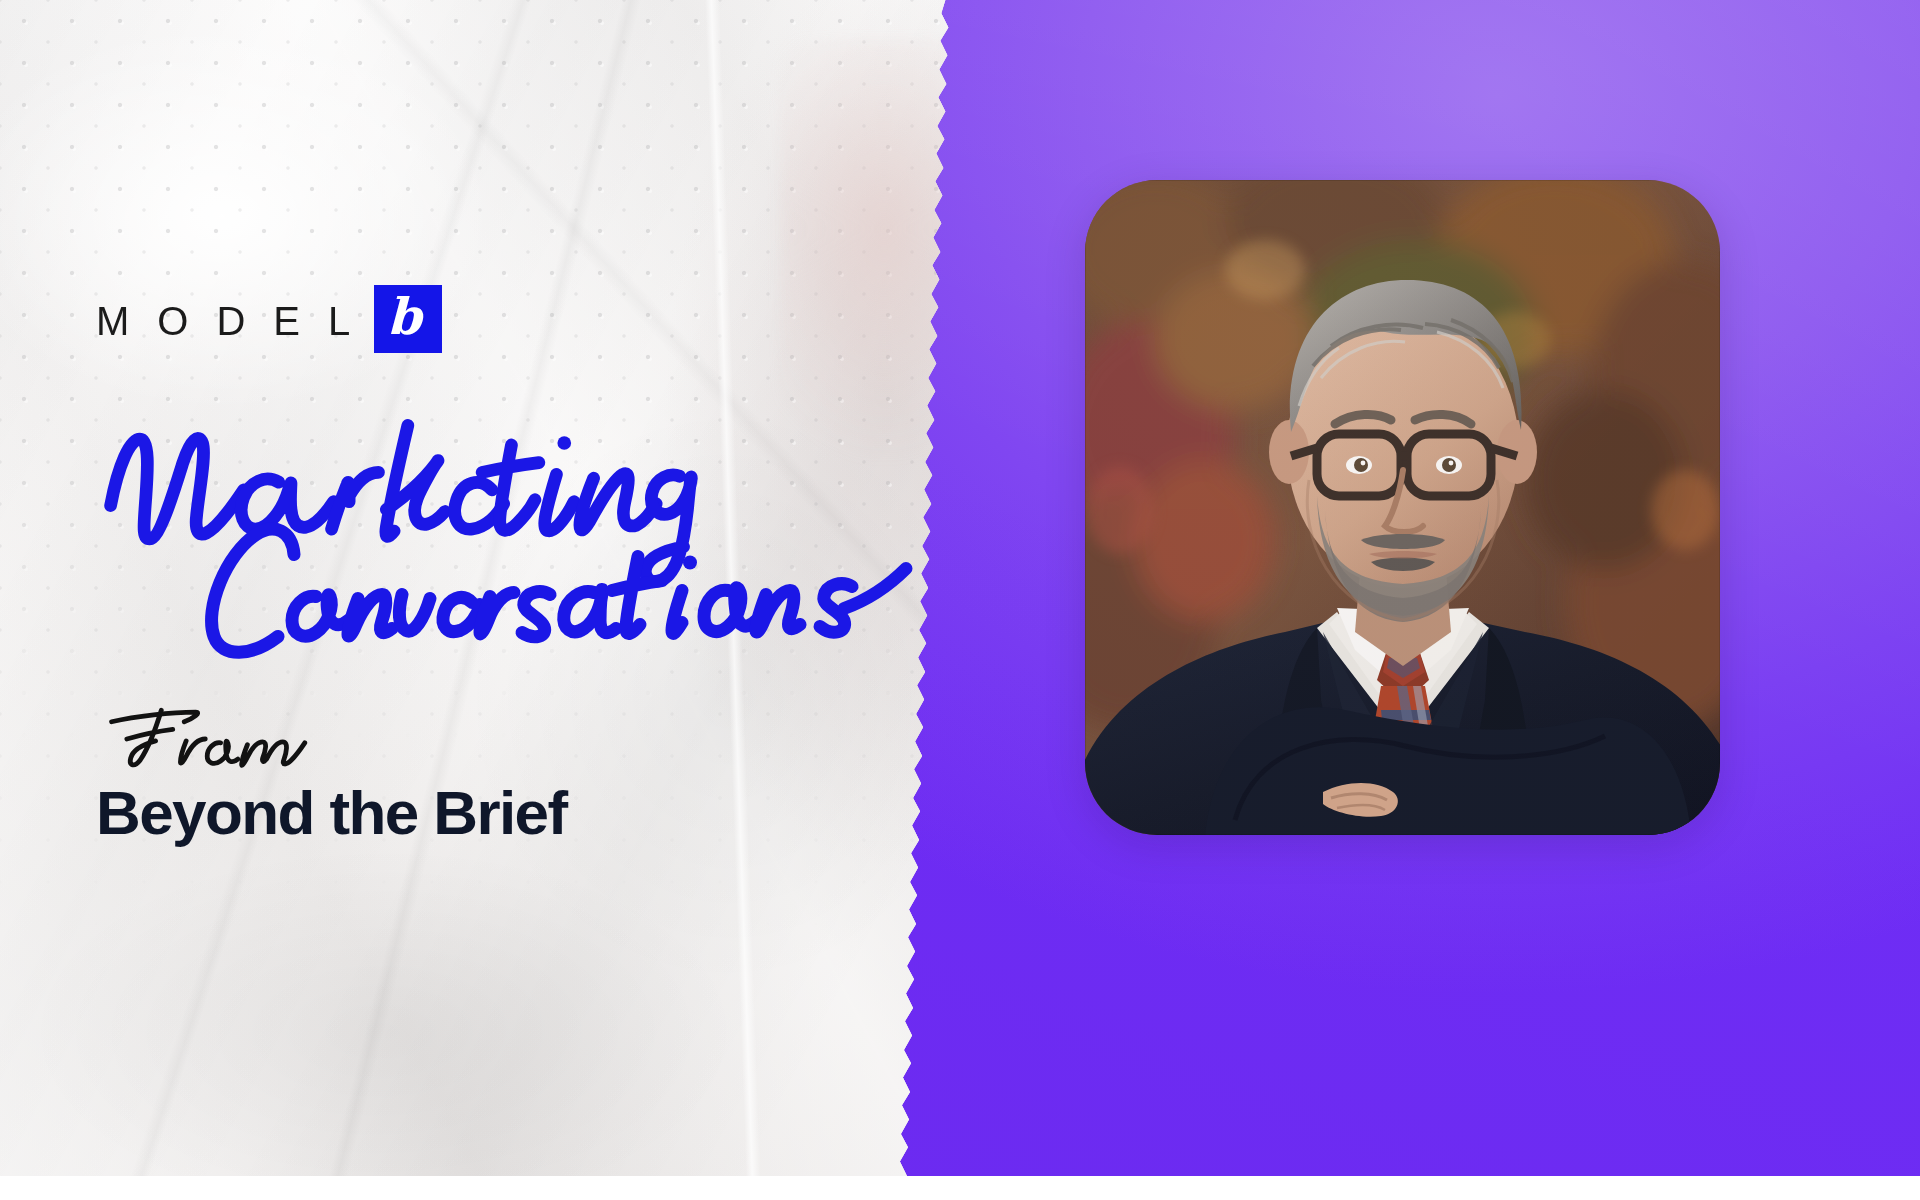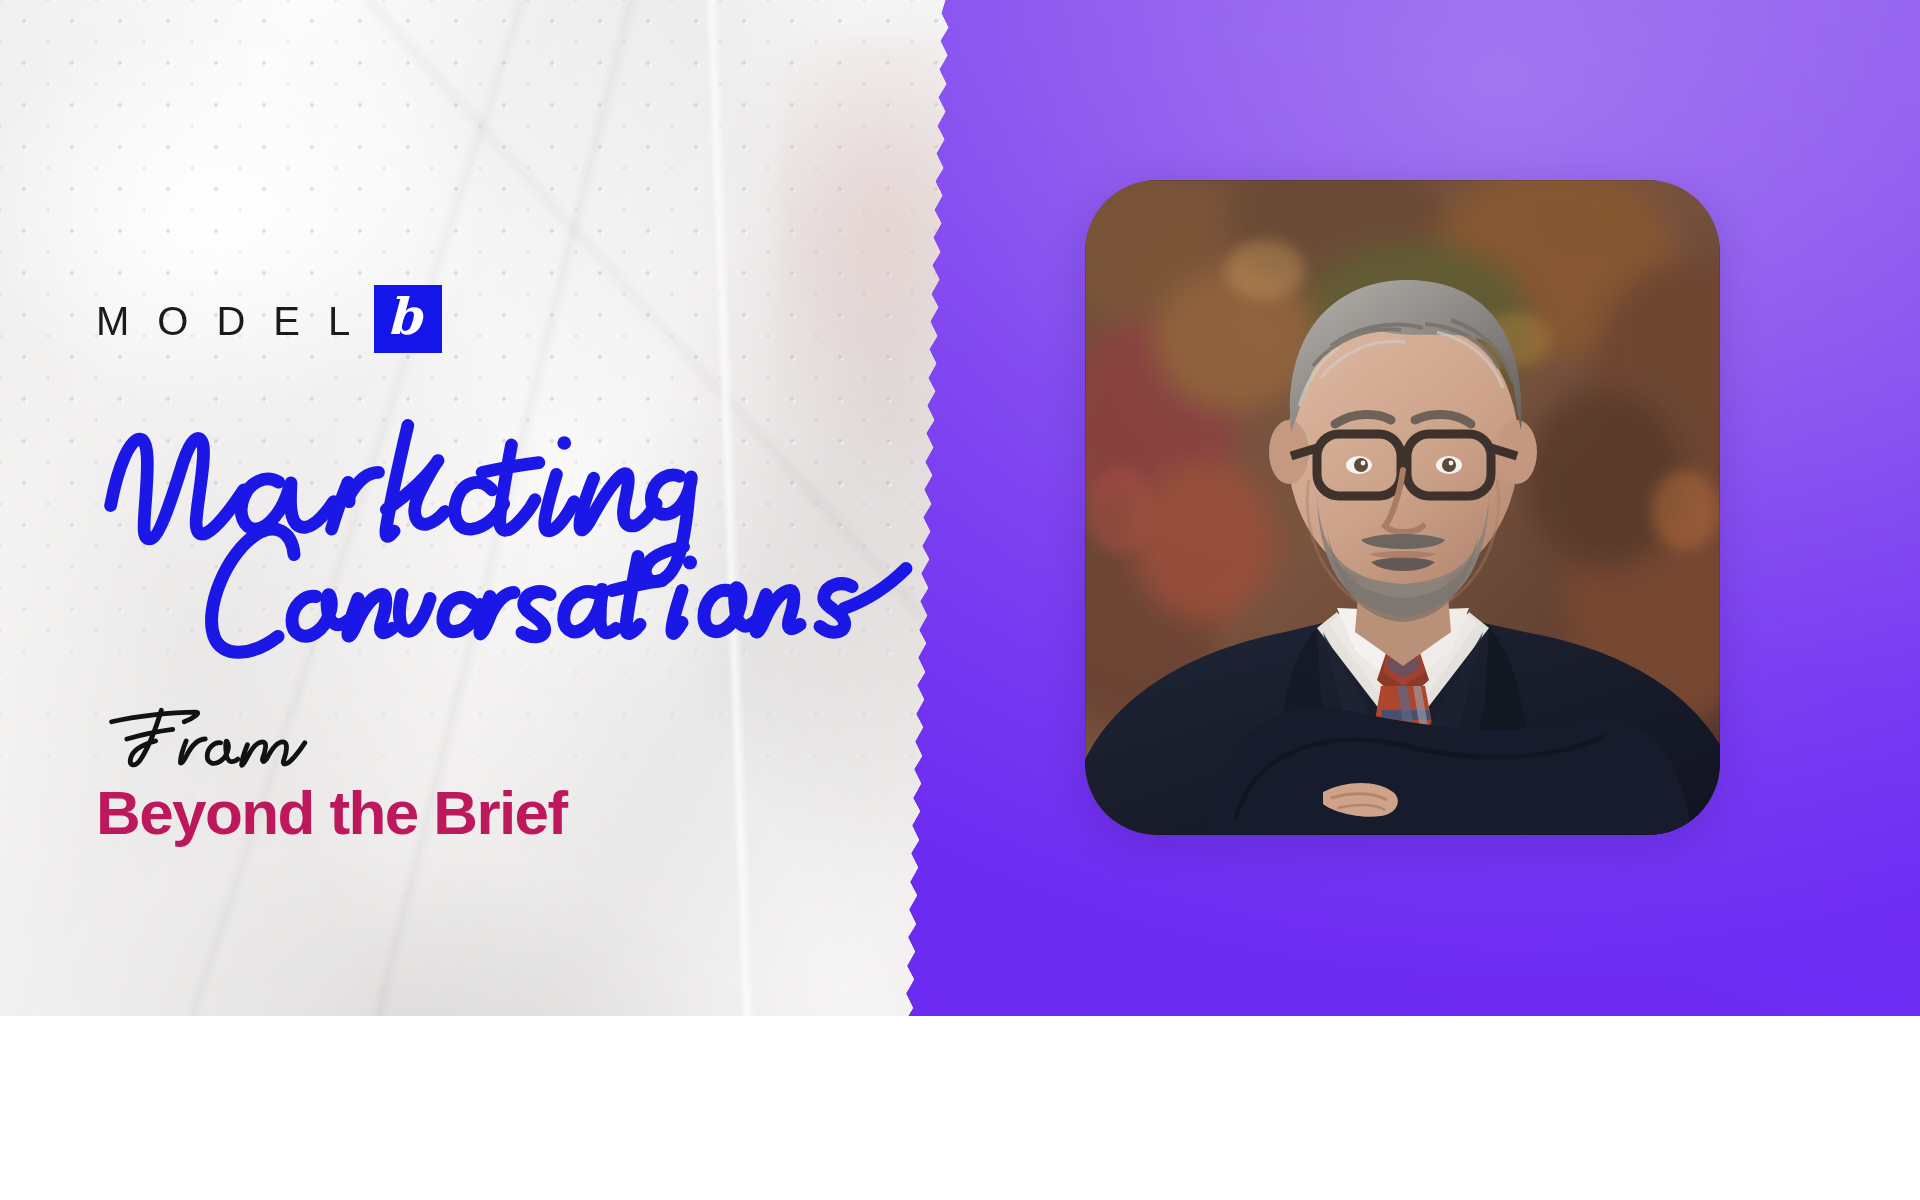--- a/index.html
+++ b/index.html
@@ -5,21 +5,21 @@
   * { margin:0; padding:0; box-sizing:border-box; }
   html,body { width:1920px; height:1200px; overflow:hidden; }
   body {
     font-family:"Liberation Sans", sans-serif;
     background:#ffffff;
     position:relative;
   }
 
   #stage {
     position:absolute; inset:0;
-    width:1920px; height:1016px;
+    width:1920px; height:1176px;
     overflow:hidden;
   }
 
   
   .purple-bg {
     position:absolute; inset:0;
     background:
       radial-gradient(ellipse 1100px 900px at 78% 8%, #9b6cf0 0%, #8b55ef 38%, #7b3ff2 70%, #6f2df5 100%),
       linear-gradient(135deg,#9a6af0 0%, #8450ee 45%, #6f2cf6 100%);
   }
@@ -159,21 +159,21 @@
     width:220px; height:70px;
   }
   .from-line svg{ width:100%; height:100%; overflow:visible; display:block; }
 
   .show-title{
     position:absolute; left:0px; top:782px;
     font-family:"Liberation Sans", sans-serif;
     font-weight:700;
     font-size:62px;
     letter-spacing:-1.6px;
-    color:#be185d;
+    color:#0f172a;
     line-height:1;
     white-space:nowrap;
   }
 
   
   .portrait{
     position:absolute;
     left:1085px; top:180px;
     width:635px; height:655px;
     border-radius:72px;

